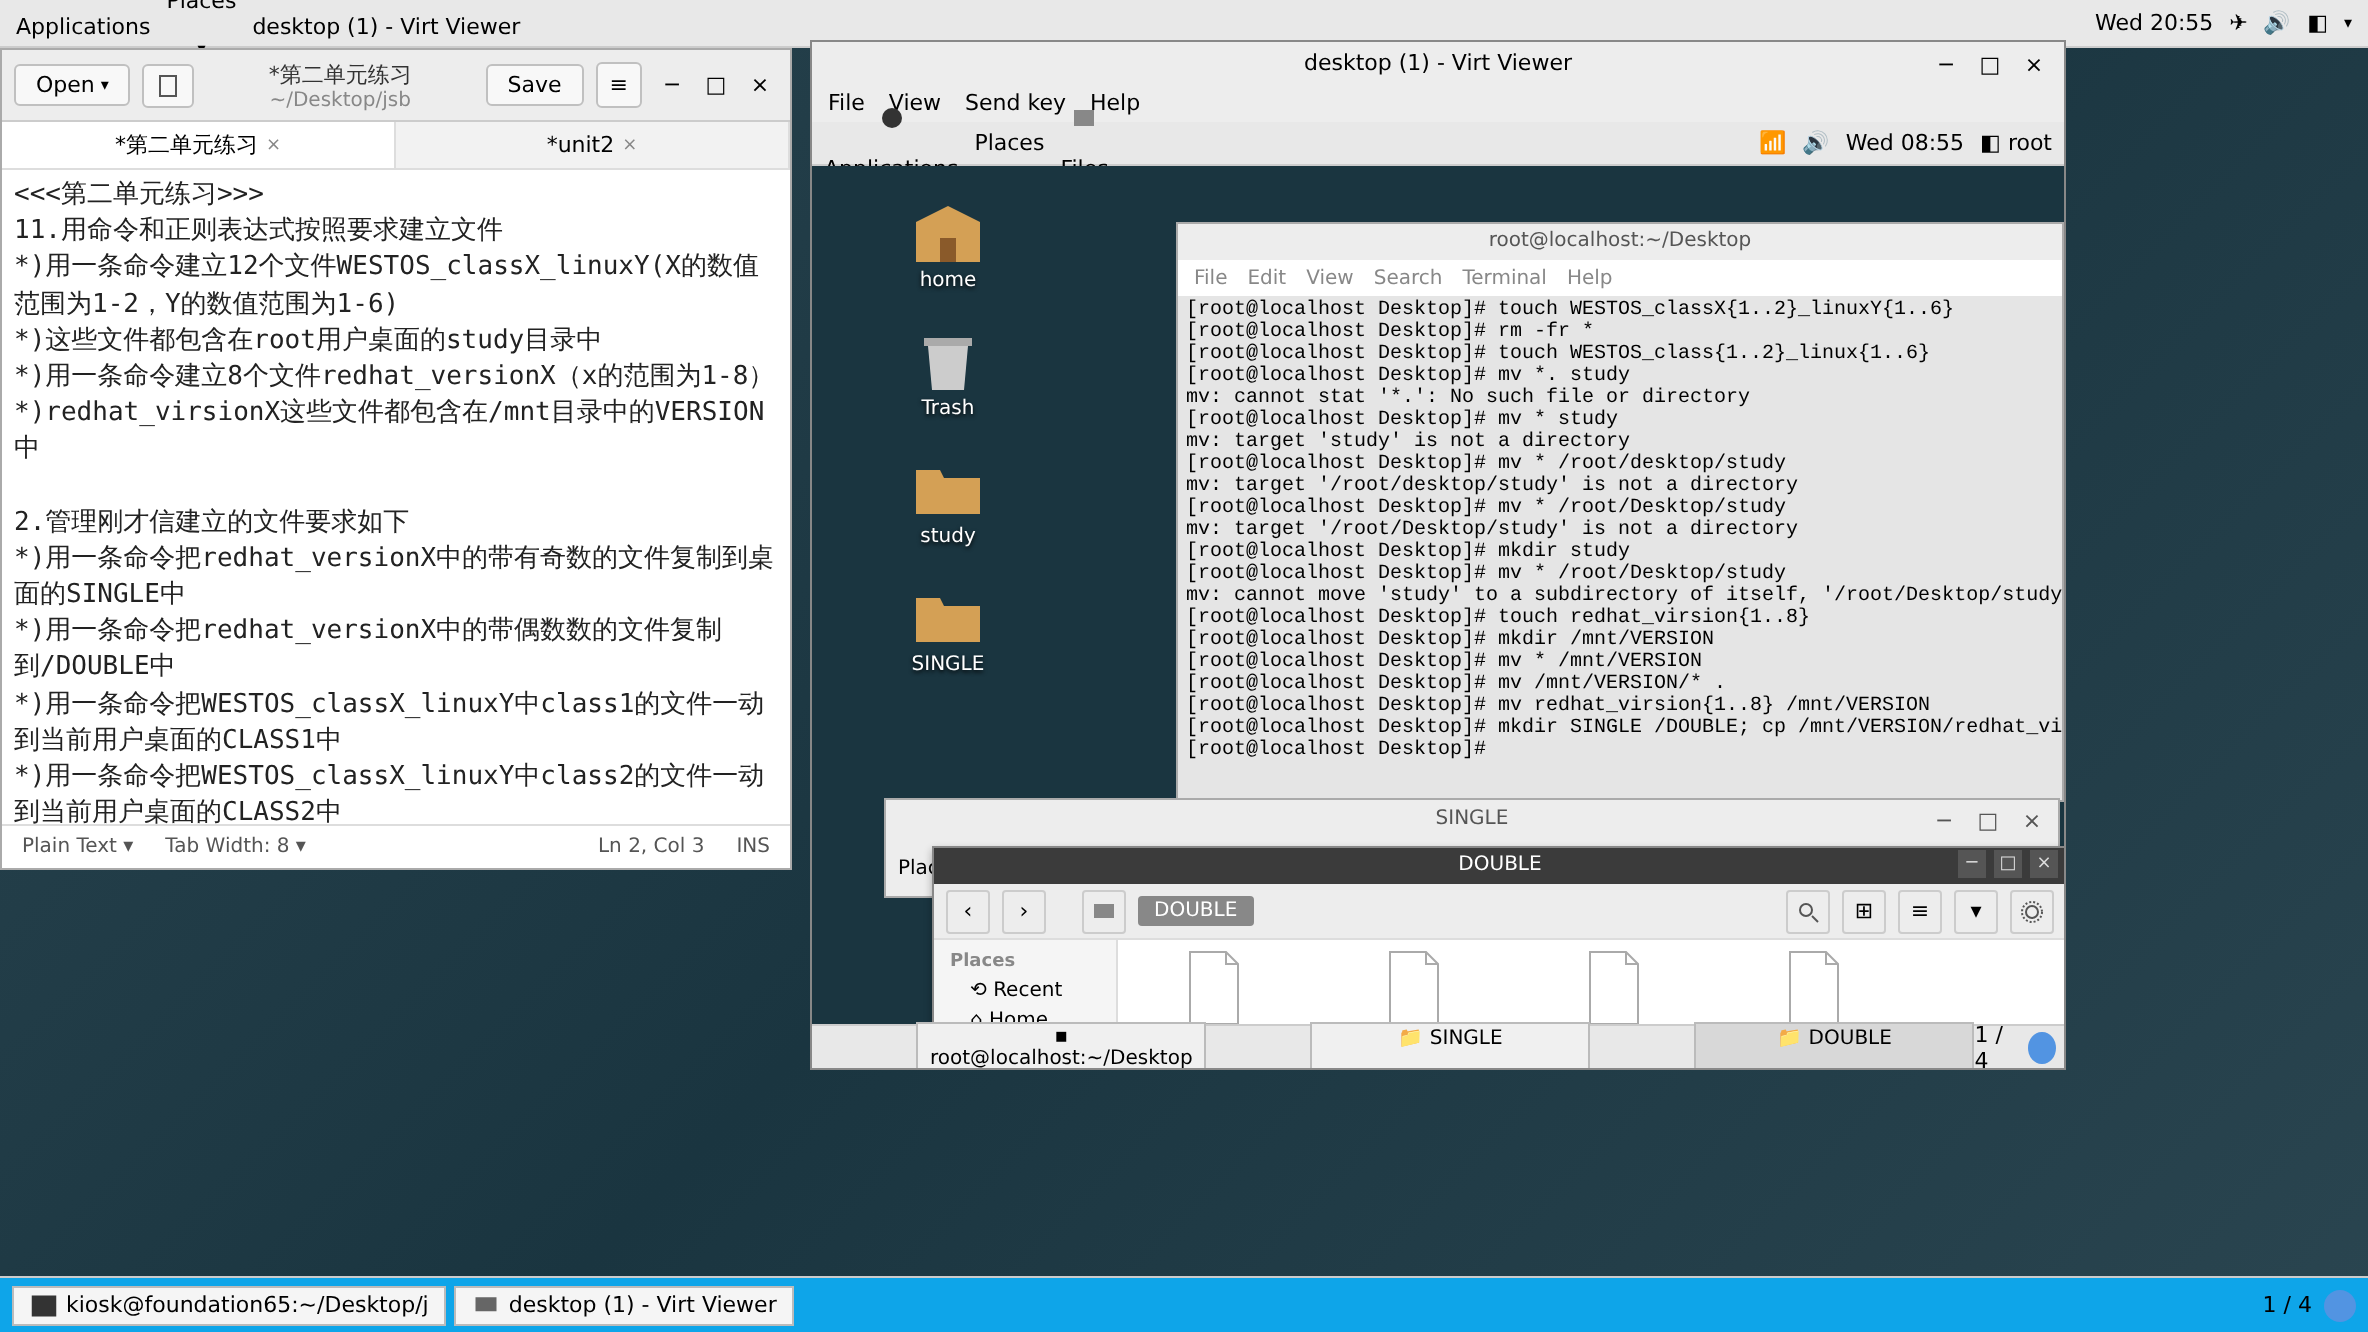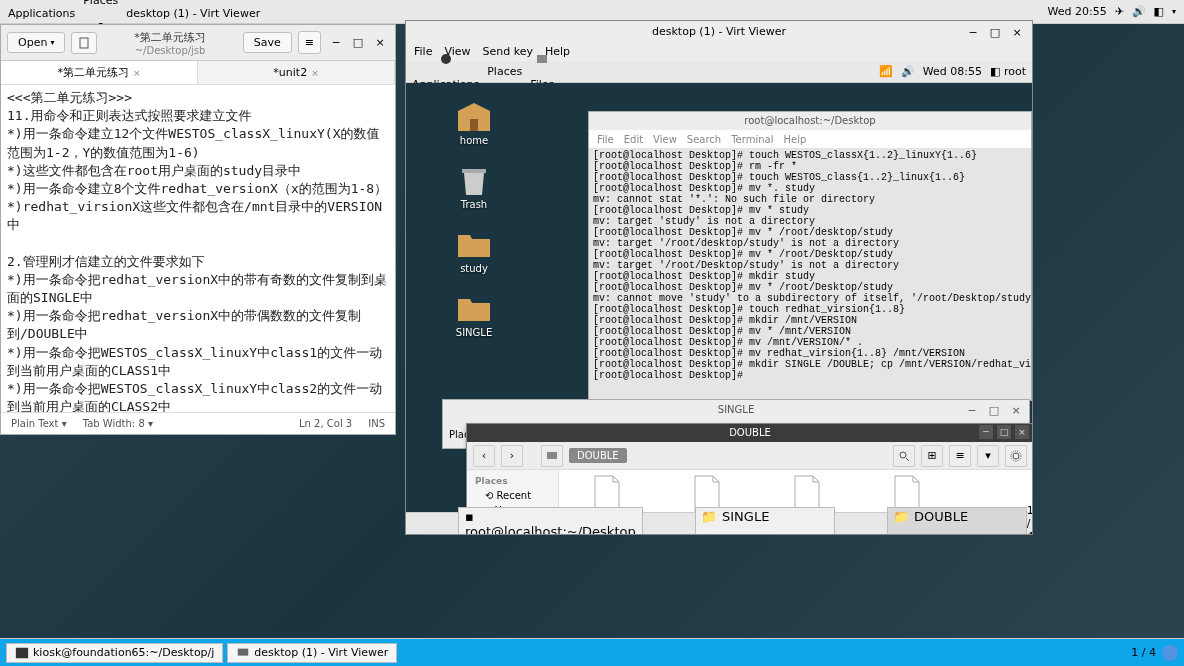--- a/index.html
+++ b/index.html
@@ -66,21 +66,21 @@
 .fb-body { flex: 1; display: flex; }
 .fb-sidebar { width: 92px; background: #f5f5f5; border-right: 1px solid #ddd; padding: 4px; font-size: 10px; }
 .fb-sidebar-h { font-weight: bold; color: #888; font-size: 9px; padding: 2px 4px; }
 .fb-sidebar-item { padding: 2px 4px 2px 14px; cursor: pointer; }
 .fb-files { flex: 1; display: flex; padding: 4px 8px; gap: 20px; }
 .fb-file { display: flex; flex-direction: column; align-items: center; font-size: 9px; gap: 2px; width: 80px; }
 .file-svg { width: 32px; height: 40px; }
 
 
 .virt-bottompanel { position: absolute; bottom: 0; left: 0; width: 100%; height: 22px; background: #e8e8e8; border-top: 1px solid #ccc; display: flex; align-items: center; padding: 0 4px; font-size: 10px; justify-content: space-between; }
-.virt-task-btn { border: 1px solid #bbb; background: #f0f0f0; padding: 1px 6px; font-size: 13px; min-width: 140px; text-align: left; margin-left: 48px; }
+.virt-task-btn { border: 1px solid #bbb; background: #f0f0f0; padding: 1px 6px; font-size: 10px; min-width: 140px; text-align: center; margin-left: 48px; }
 .virt-task-btn.active { background: #d8d8d8; }
 </style>
 </head>
 <body>
 
 <div class="topbar">
   <div class="topbar-left">
     <span class="topbar-item">
       <svg viewBox="0 0 16 16">
           <circle cx="8" cy="8" r="6" fill="#333"></circle>

